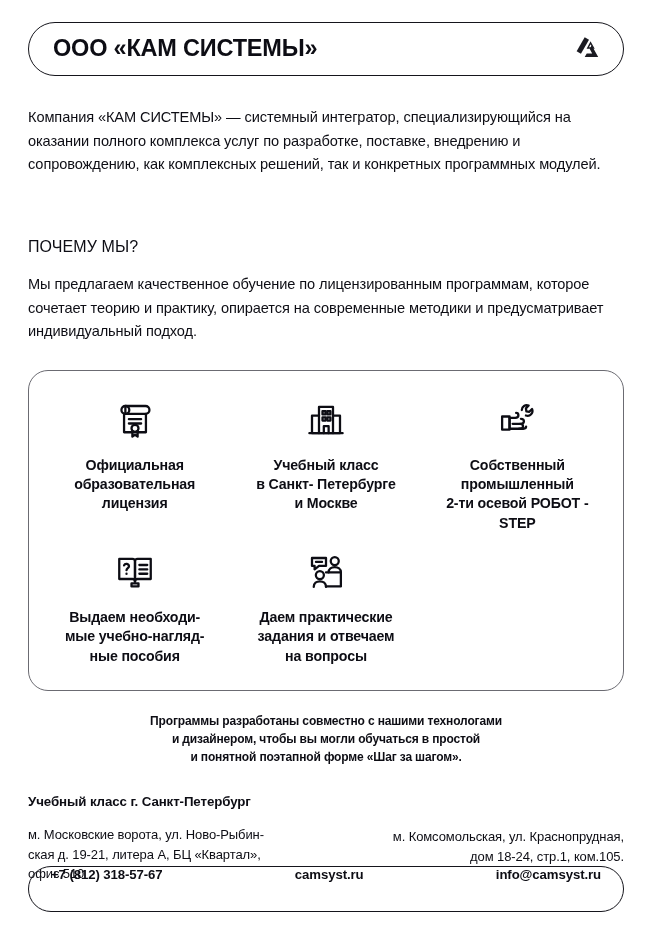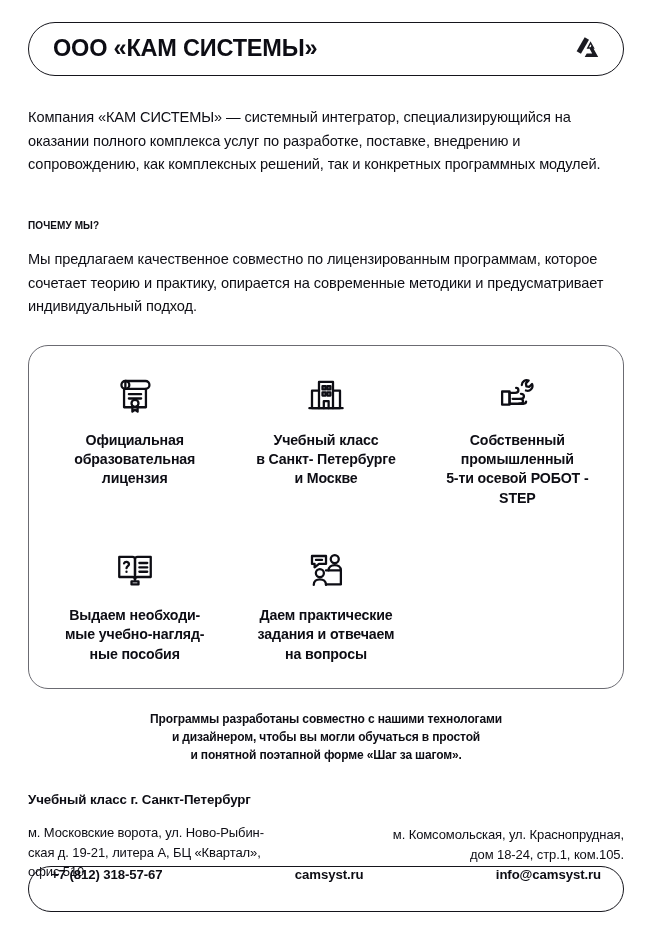--- a/index.html
+++ b/index.html
@@ -48,23 +48,23 @@
 
   
   .intro {
     margin-top: 30px;
     font-size: 14.6px;
     line-height: 1.62;
     font-weight: 500;
     letter-spacing: -0.1px;
   }
   .section-head {
-    margin-top: 43px;
-    font-size: 10px;
-    font-weight: 700;
+    margin-top: 61px;
+    font-size: 16px;
+    font-weight: 400;
     letter-spacing: 0.1px;
   }
   .why-text {
     margin-top: 17px;
     font-size: 14.6px;
     line-height: 1.62;
     font-weight: 500;
     letter-spacing: -0.1px;
   }
 
@@ -72,21 +72,21 @@
   .feature-card {
     margin-top: 26px;
     border: 1.1px solid #6b6b72;
     border-radius: 20px;
     padding: 26px 10px 24px;
     box-sizing: border-box;
   }
   .feature-grid {
     display: grid;
     grid-template-columns: repeat(3, 1fr);
-    row-gap: 39px;
+    row-gap: 16px;
   }
   .feature {
     display: flex;
     flex-direction: column;
     align-items: center;
     text-align: center;
     padding: 0 6px;
   }
   .feature-icon {
     height: 46px;
@@ -175,21 +175,21 @@
         <path d="M22.0 12.0 L29.0 24.6 L14.6 24.6 L16.8 20.9 L22.6 20.9 L20.0 16.1 Z" fill="#1b1b22"></path>
         <path d="M24.6 10.0 L27.2 14.6 L22.4 14.6 Z" fill="#1b1b22" opacity="0"></path>
         <path d="M20.9 9.4 L24.0 14.9 L17.9 14.9 Z" fill="none" stroke="#1b1b22" stroke-width="1.5"></path>
       </svg>
     </span>
   </div>
 
   <div class="intro">Компания «КАМ СИСТЕМЫ» — системный интегратор, специали­зирующийся на оказании полного комплекса услуг по разработке, поставке, внедрению и сопровождению, как комплексных решений, так и конкретных программных модулей.</div>
 
   <div class="section-head">ПОЧЕМУ МЫ?</div>
-  <div class="why-text">Мы предлагаем качественное совместно по лицензированным про­граммам, которое сочетает теорию и практику, опирается на со­временные методики и предусматривает индивидуальный подход.</div>
+  <div class="why-text">Мы предлагаем качественное обучение по лицензированным про­граммам, которое сочетает теорию и практику, опирается на со­временные методики и предусматривает индивидуальный подход.</div>
 
   <div class="feature-card">
     <div class="feature-grid">
 
       <div class="feature">
         <span class="feature-icon">
           <svg width="42" height="42" viewBox="0 0 48 48" fill="none" stroke="#0d0d14" stroke-width="2.6" stroke-linecap="round" stroke-linejoin="round" xmlns="http://www.w3.org/2000/svg">
             <path d="M13 8 h23 a4.5 4.5 0 0 1 0 9 H13 Z"></path>
             <circle cx="13" cy="12.5" r="4.5"></circle>
             <path d="M11.5 17 V38 h25 V17"></path>
@@ -229,21 +229,21 @@
             <rect x="7" y="20" width="8.5" height="15"></rect>
             <path d="M15.5 21.5 h6.5 c2.4 0 3.6-1.4 3.6-3 0-1.5-1-2.6-2.6-2.6"></path>
             <path d="M15.5 21.5 V34 h11.8 c2.2 0 3.6-1.3 3.6-2.9 0-1.7-1.4-2.8-3.4-2.8"></path>
             <path d="M19 28.3 h9.5 c2.1 0 3.4-1.2 3.4-2.8 0-1.6-1.3-2.8-3.4-2.8"></path>
             <path d="M26.5 34 h4.8 c1.9 0 3.1-1.1 3.1-2.5"></path>
             <path d="M29.5 12.6 a5.6 5.6 0 0 1 7.8-5.1 l-3.1 3.2 0.5 3.4 3.4 0.5 3.1-3.2 a5.6 5.6 0 0 1-7 7.5"></path>
           </svg>
         </span>
         <div class="feature-label">Собственный
 промышленный
-5-ти осевой РОБОТ -
+2-ти осевой РОБОТ -
 STEP</div>
       </div>
 
 
       <div class="feature">
         <span class="feature-icon">
           <svg width="42" height="42" viewBox="0 0 48 48" fill="none" stroke="#0d0d14" stroke-width="2.6" stroke-linecap="round" stroke-linejoin="round" xmlns="http://www.w3.org/2000/svg">
             <path d="M6 9 h15 a3 3 0 0 1 3 3 v23 a3 3 0 0 0-3-3 H6 Z"></path>
             <path d="M42 9 H27 a3 3 0 0 0-3 3 v23 a3 3 0 0 1 3-3 h15 Z"></path>
             <path d="M29 16 h9 M29 21 h9 M29 26 h9"></path>

